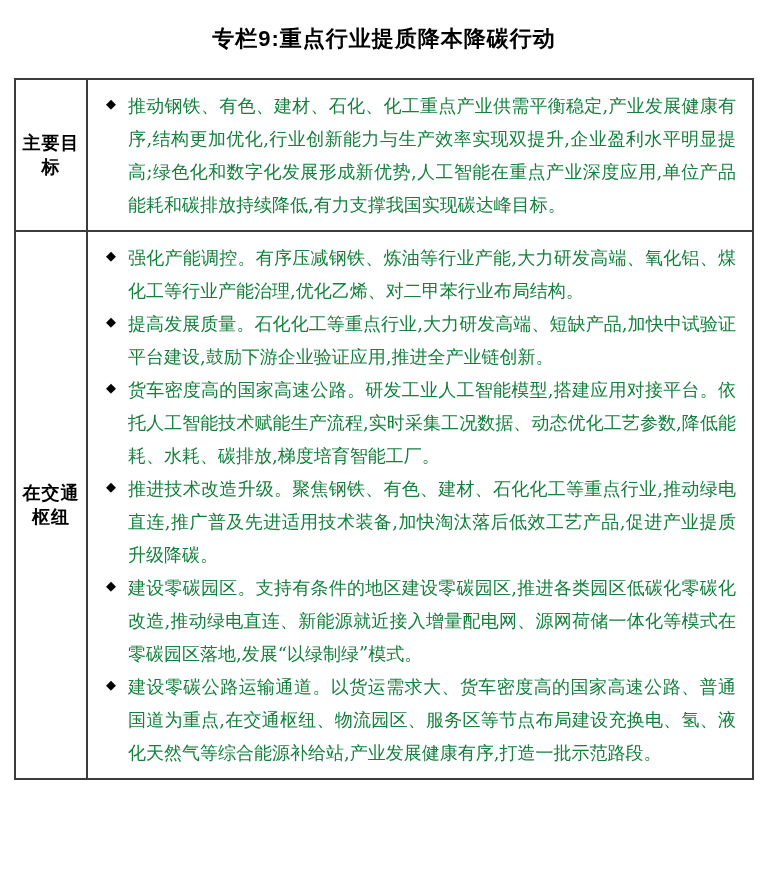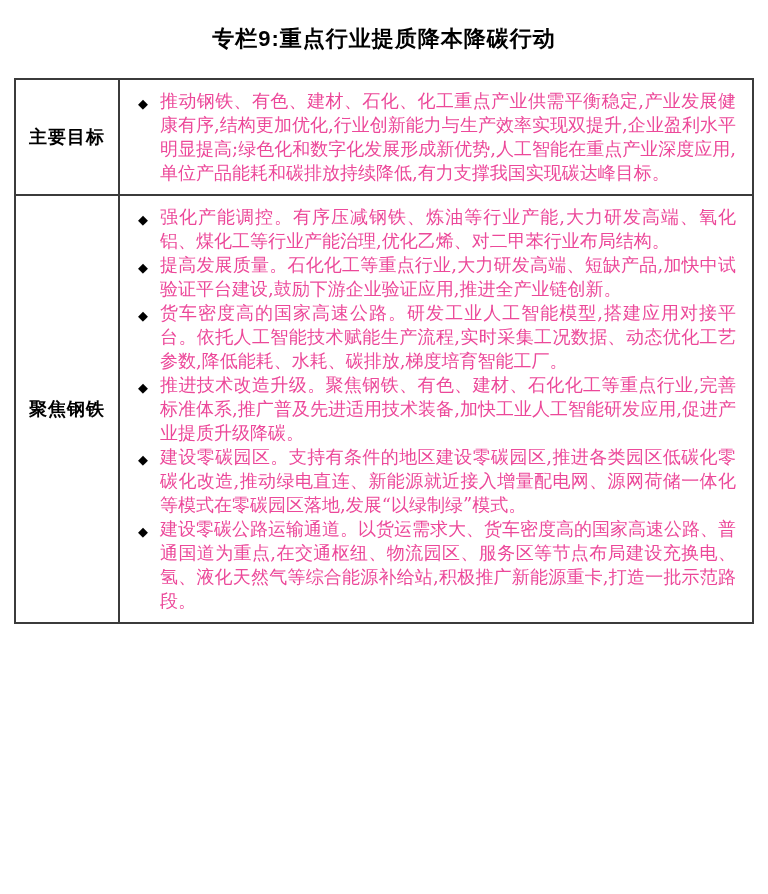--- a/index.html
+++ b/index.html
@@ -27,21 +27,21 @@
   table.box-table {
     width: 740px;
     border-collapse: collapse;
     table-layout: fixed;
   }
   table.box-table td {
     border: 2px solid #3b3b3b;
     vertical-align: middle;
   }
   td.label-cell {
-    width: 104px;
+    width: 72px;
     text-align: center;
     font-family: "Liberation Sans", "DejaVu Sans", sans-serif;
     font-weight: bold;
     font-size: 18px;
     color: #000000;
     letter-spacing: 1px;
   }
   td.content-cell {
     padding: 9px 16px 9px 6px;
   }
@@ -52,24 +52,24 @@
   .marker {
     flex: 0 0 34px;
     text-align: center;
     font-size: 13px;
     line-height: 29px;
     color: #000000;
   }
   .bullet-text {
     flex: 1 1 auto;
     font-size: 18px;
-    line-height: 24px;
+    line-height: 33px;
     text-align: justify;
     text-justify: inter-ideograph;
-    color: #ec4899;
+    color: #15803d;
   }
 </style>
 </head>
 <body>
 
 <div class="page">
 
   <h1 class="title">专栏9:重点行业提质降本降碳行动</h1>
 
   <table class="box-table">
@@ -77,44 +77,44 @@
         <tr>
       <td class="label-cell">主要目标</td>
       <td class="content-cell">
         <div class="bullet-item">
           <span class="marker">◆</span>
           <span class="bullet-text">推动钢铁、有色、建材、石化、化工重点产业供需平衡稳定,产业发展健康有序,结构更加优化,行业创新能力与生产效率实现双提升,企业盈利水平明显提高;绿色化和数字化发展形成新优势,人工智能在重点产业深度应用,单位产品能耗和碳排放持续降低,有力支撑我国实现碳达峰目标。</span>
         </div>
       </td>
     </tr>
     <tr>
-      <td class="label-cell">聚焦钢铁</td>
+      <td class="label-cell">在交通枢纽</td>
       <td class="content-cell">
         <div class="bullet-item">
           <span class="marker">◆</span>
           <span class="bullet-text">强化产能调控。有序压减钢铁、炼油等行业产能,大力研发高端、氧化铝、煤化工等行业产能治理,优化乙烯、对二甲苯行业布局结构。</span>
         </div>
         <div class="bullet-item">
           <span class="marker">◆</span>
           <span class="bullet-text">提高发展质量。石化化工等重点行业,大力研发高端、短缺产品,加快中试验证平台建设,鼓励下游企业验证应用,推进全产业链创新。</span>
         </div>
         <div class="bullet-item">
           <span class="marker">◆</span>
           <span class="bullet-text">货车密度高的国家高速公路。研发工业人工智能模型,搭建应用对接平台。依托人工智能技术赋能生产流程,实时采集工况数据、动态优化工艺参数,降低能耗、水耗、碳排放,梯度培育智能工厂。</span>
         </div>
         <div class="bullet-item">
           <span class="marker">◆</span>
-          <span class="bullet-text">推进技术改造升级。聚焦钢铁、有色、建材、石化化工等重点行业,完善标准体系,推广普及先进适用技术装备,加快工业人工智能研发应用,促进产业提质升级降碳。</span>
+          <span class="bullet-text">推进技术改造升级。聚焦钢铁、有色、建材、石化化工等重点行业,推动绿电直连,推广普及先进适用技术装备,加快淘汰落后低效工艺产品,促进产业提质升级降碳。</span>
         </div>
         <div class="bullet-item">
           <span class="marker">◆</span>
           <span class="bullet-text">建设零碳园区。支持有条件的地区建设零碳园区,推进各类园区低碳化零碳化改造,推动绿电直连、新能源就近接入增量配电网、源网荷储一体化等模式在零碳园区落地,发展“以绿制绿”模式。</span>
         </div>
         <div class="bullet-item">
           <span class="marker">◆</span>
-          <span class="bullet-text">建设零碳公路运输通道。以货运需求大、货车密度高的国家高速公路、普通国道为重点,在交通枢纽、物流园区、服务区等节点布局建设充换电、氢、液化天然气等综合能源补给站,积极推广新能源重卡,打造一批示范路段。</span>
+          <span class="bullet-text">建设零碳公路运输通道。以货运需求大、货车密度高的国家高速公路、普通国道为重点,在交通枢纽、物流园区、服务区等节点布局建设充换电、氢、液化天然气等综合能源补给站,产业发展健康有序,打造一批示范路段。</span>
         </div>
       </td>
     </tr>
   </tbody>
     </table>
 
 </div>
 
 </body></html>

